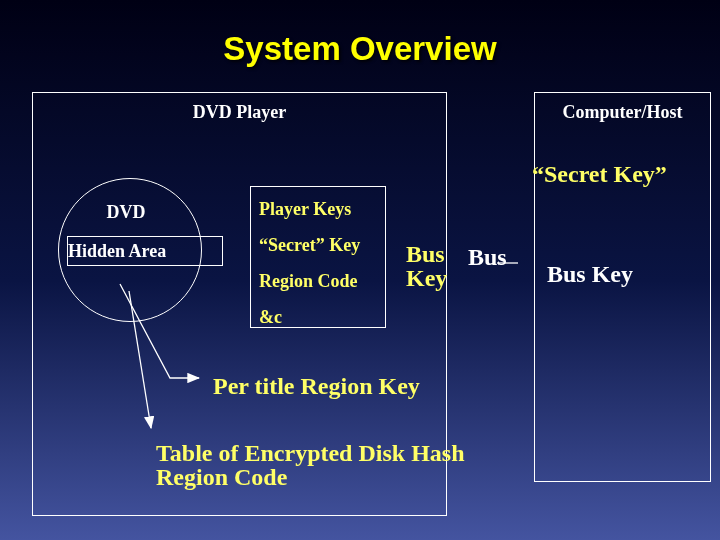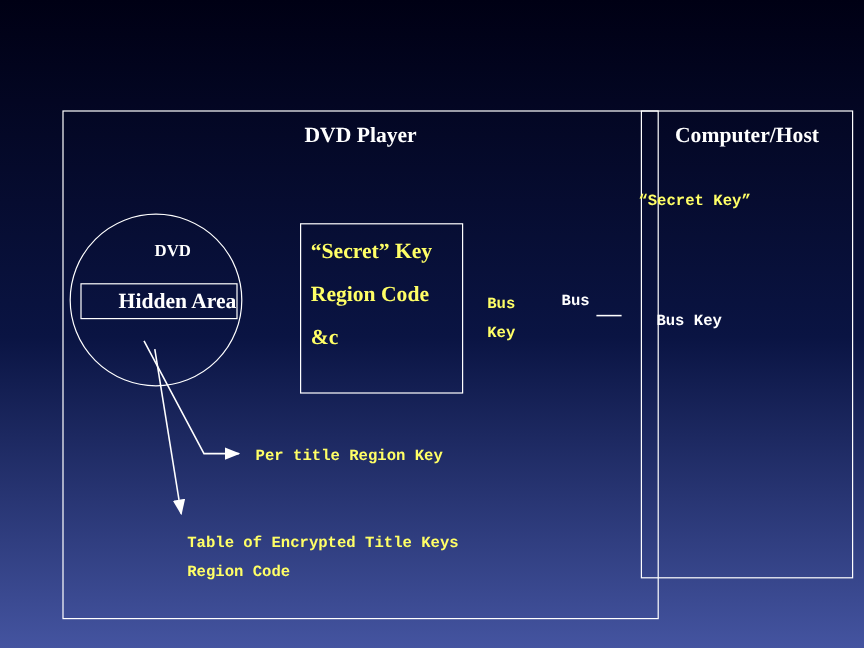--- a/index.html
+++ b/index.html
@@ -23,55 +23,55 @@
     font-family: "Liberation Sans", sans-serif;
     font-size: 33px;
     font-weight: bold;
     color: #ffff00;
     text-shadow: 2px 2px 3px rgba(0,0,0,0.75);
   }
   .box {
     position: absolute;
     border: 1px solid #ffffff;
   }
-  .dvd-player-box { left: 52px; top: 92px; width: 497px; height: 424px; }
+  .dvd-player-box { left: 32px; top: 92px; width: 415px; height: 424px; }
   .computer-host-box { left: 518px; top: 92px; width: 177px; height: 390px; margin-left: 16px; }
   .box-title {
     position: absolute;
     top: 9px;
     left: 0;
     width: 100%;
     text-align: center;
     font-size: 18px;
     color: #ffffff;
   }
   .yellow { color: #ffff66; }
-  .txt { position: absolute; font-size: 13px; line-height: 1.2; font-family: Liberation Mono, monospace; }
+  .txt { position: absolute; font-size: 24px; line-height: 1.2; }
   .dvd-circle {
     position: absolute;
     left: 58px; top: 178px;
     width: 144px; height: 144px;
     border: 1px solid #ffffff;
     border-radius: 50%;
   }
   .dvd-label {
     position: absolute;
-    left: 72px; top: 202px;
+    left: 54px; top: 202px;
     width: 144px;
     text-align: center;
-    font-size: 14px;
+    font-size: 18px;
   }
   .hidden-area {
     position: absolute;
     left: 67px; top: 236px;
-    width: 131px; height: 30px;
+    width: 156px; height: 30px;
     border: 1px solid #ffffff;
     display: flex;
     align-items: center;
-    justify-content: flex-end;
+    justify-content: flex-start;
     font-size: 18px;
   }
   .player-keys-box {
     position: absolute;
     left: 250px; top: 186px;
     width: 136px; height: 142px;
     border: 1px solid #ffffff;
     padding: 4px 0 0 8px;
   }
   .pk-line { font-size: 18px; line-height: 36px; height: 36px; white-space: nowrap; }
@@ -86,54 +86,56 @@
     left: 0; top: 0;
     width: 720px; height: 540px;
     pointer-events: none;
   }
 </style>
 </head>
 <body>
 
 <div class="slide">
 
+  <h1 class="title">System Overview</h1>
 
   <div class="box dvd-player-box">
     <div class="box-title">DVD Player</div>
   </div>
 
   <div class="box computer-host-box">
     <div class="box-title">Computer/Host</div>
   </div>
   <div class="txt yellow ch-secret-key">“Secret Key”</div>
   <div class="txt ch-bus-key">Bus Key</div>
 
   <div class="dvd-circle"></div>
   <div class="dvd-label">DVD</div>
   <div class="hidden-area">
     <span>Hidden Area</span>
   </div>
 
   <div class="player-keys-box">
+    <div class="pk-line yellow">Player Keys</div>
     <div class="pk-line yellow">“Secret” Key</div>
     <div class="pk-line yellow">Region Code</div>
     <div class="pk-line yellow">&amp;c</div>
   </div>
 
   <div class="txt yellow bus-key-left">
     <div>Bus</div>
     <div>Key</div>
   </div>
 
   <div class="txt bus-label">Bus</div>
 
   <div class="txt yellow per-title">Per title Region Key</div>
 
   <div class="txt yellow disk-info">
-    <div>Table of Encrypted Title Keys</div>
+    <div>Table of Encrypted Disk Hash</div>
     <div>Region Code</div>
   </div>
 
   <svg class="connectors" viewBox="0 0 720 540" width="720" height="540">
     <defs>
       <marker id="arrowhead" markerWidth="10" markerHeight="8" refX="9" refY="4" orient="auto">
         <polygon points="0 0, 10 4, 0 8" fill="#ffffff"></polygon>
       </marker>
     </defs>
     <polyline points="120,284 170,378 199,378" fill="none" stroke="#ffffff" stroke-width="1.3" marker-end="url(#arrowhead)"></polyline>

